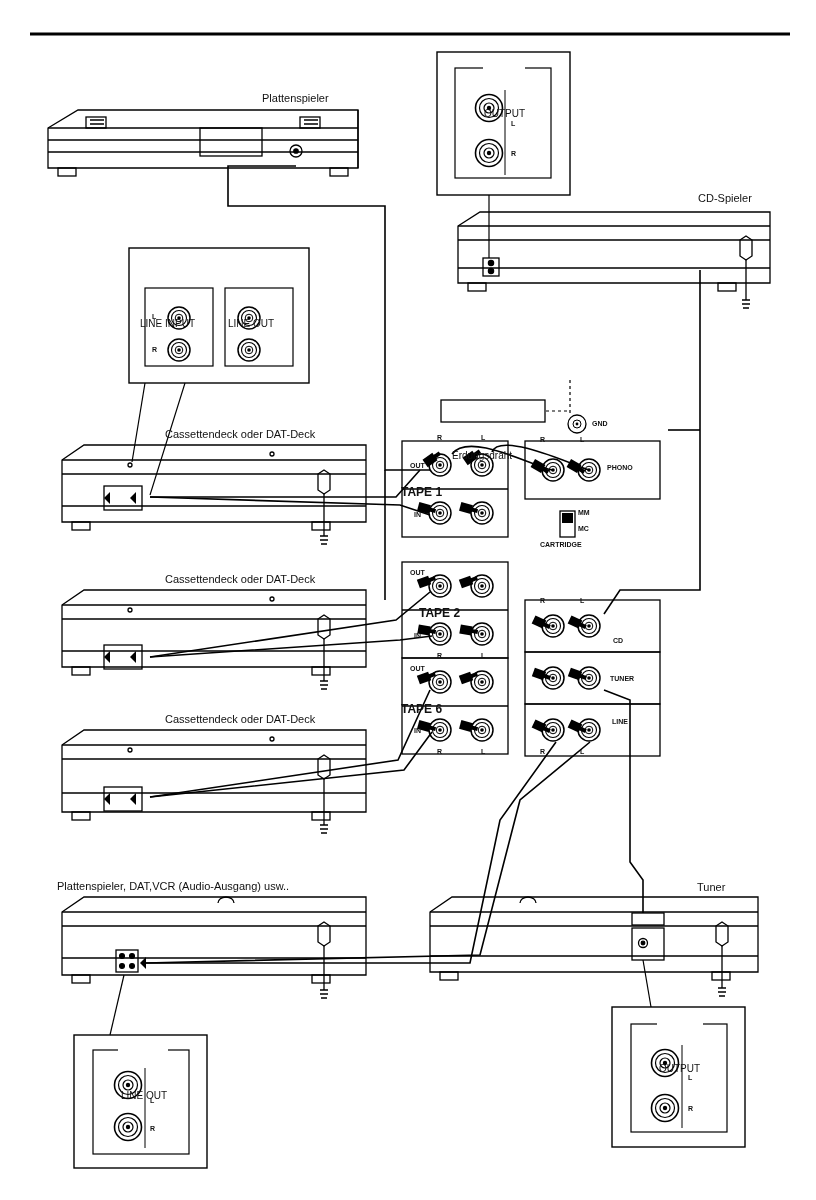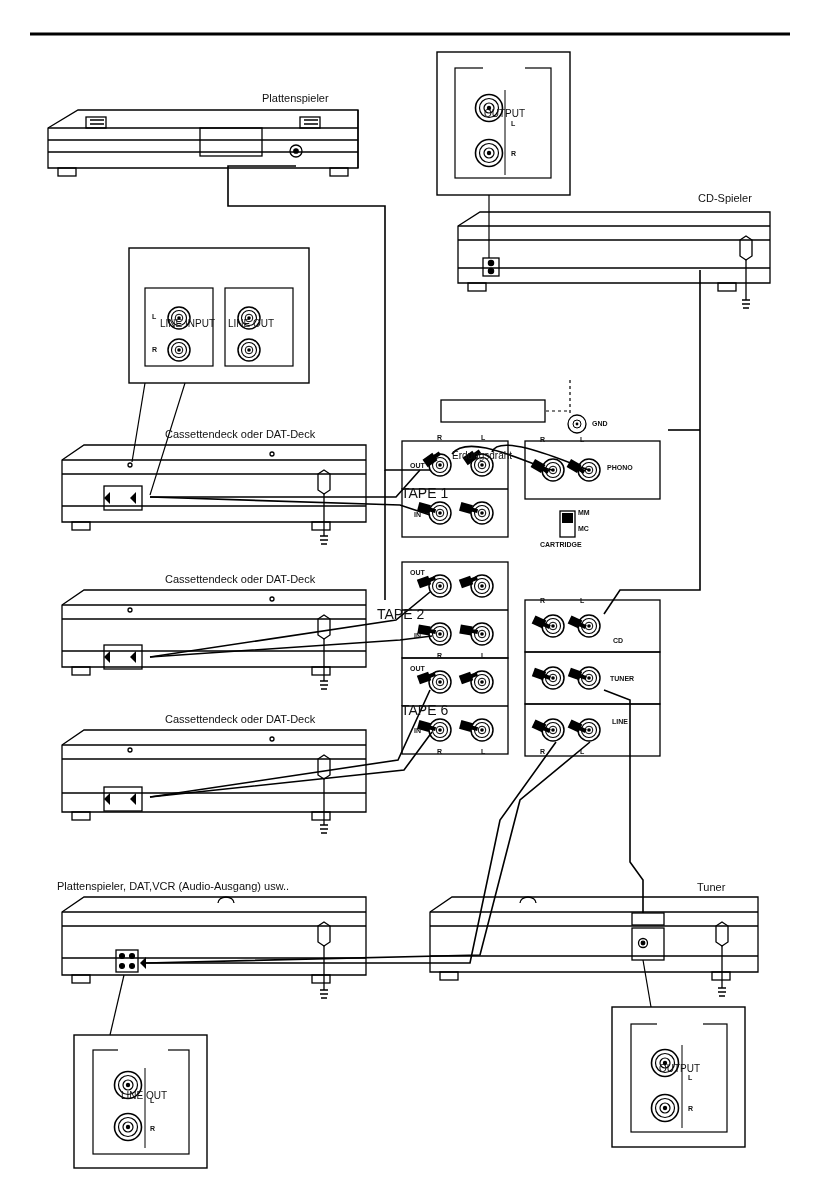--- a/index.html
+++ b/index.html
@@ -1,20 +1,20 @@
 <!DOCTYPE html>
 <html><head>
 <meta charset="utf-8">
 <style>
   html,body{margin:0;padding:0;background:#fff;}
   body{width:816px;height:1200px;position:relative;font-family:"Liberation Sans",sans-serif;color:#000;overflow:hidden;}
   #stage{position:absolute;left:0;top:0;width:816px;height:1200px;}
   svg{position:absolute;left:0;top:0;width:816px;height:1200px;}
   .lbl{position:absolute;font-size:11px;color:#111;white-space:nowrap;}
-  .lbl.sm{font-size:14px;font-weight:normal;}
+  .lbl.sm{font-size:12px;font-weight:bold;}
   .lbl.xs{font-size:7px;font-weight:bold;}
   .lbl.box{font-size:10px;margin-top:46px;}
 </style>
 </head>
 <body>
 
 <div id="stage">
 
 <svg viewBox="0 0 816 1200">
   <defs>
@@ -322,21 +322,21 @@
 <div class="lbl" style="left:165px;top:428px;">Cassettendeck oder DAT-Deck</div>
 <div class="lbl" style="left:165px;top:573px;">Cassettendeck oder DAT-Deck</div>
 <div class="lbl" style="left:165px;top:713px;">Cassettendeck oder DAT-Deck</div>
 <div class="lbl" style="left:57px;top:880px;">Plattenspieler, DAT,VCR (Audio-Ausgang) usw..</div>
 <div class="lbl" style="left:697px;top:881px;">Tuner</div>
 
 <div class="lbl box" style="left:484px;top:62px;">OUTPUT</div>
 <div class="lbl xs" style="left:511px;top:120px;">L</div>
 <div class="lbl xs" style="left:511px;top:150px;">R</div>
 
-<div class="lbl box" style="left:160px;top:272px;">LINE INPUT</div>
+<div class="lbl box" style="left:140px;top:272px;">LINE INPUT</div>
 <div class="lbl box" style="left:228px;top:272px;">LINE OUT</div>
 <div class="lbl xs" style="left:152px;top:313px;">L</div>
 <div class="lbl xs" style="left:152px;top:346px;">R</div>
 
 <div class="lbl box" style="left:121px;top:1044px;">LINE OUT</div>
 <div class="lbl xs" style="left:150px;top:1097px;">L</div>
 <div class="lbl xs" style="left:150px;top:1125px;">R</div>
 
 <div class="lbl box" style="left:659px;top:1017px;">OUTPUT</div>
 <div class="lbl xs" style="left:688px;top:1074px;">L</div>
@@ -344,21 +344,21 @@
 
 <div class="lbl box" style="left:452px;top:404px;">Erdungsdraht</div>
 <div class="lbl xs" style="left:592px;top:420px;">GND</div>
 
 <div class="lbl sm" style="left:401px;top:485px;">TAPE 1</div>
 <div class="lbl xs" style="left:410px;top:462px;">OUT</div>
 <div class="lbl xs" style="left:414px;top:511px;">IN</div>
 <div class="lbl xs" style="left:437px;top:434px;">R</div>
 <div class="lbl xs" style="left:481px;top:434px;">L</div>
 
-<div class="lbl sm" style="left:377px;top:606px;">TAPE 2</div>
+<div class="lbl sm" style="left:419px;top:606px;">TAPE 2</div>
 <div class="lbl xs" style="left:410px;top:569px;">OUT</div>
 <div class="lbl xs" style="left:414px;top:632px;">IN</div>
 <div class="lbl xs" style="left:437px;top:652px;">R</div>
 <div class="lbl xs" style="left:481px;top:652px;">L</div>
 
 <div class="lbl sm" style="left:401px;top:702px;">TAPE 6</div>
 <div class="lbl xs" style="left:410px;top:665px;">OUT</div>
 <div class="lbl xs" style="left:414px;top:727px;">IN</div>
 <div class="lbl xs" style="left:437px;top:748px;">R</div>
 <div class="lbl xs" style="left:481px;top:748px;">L</div>

